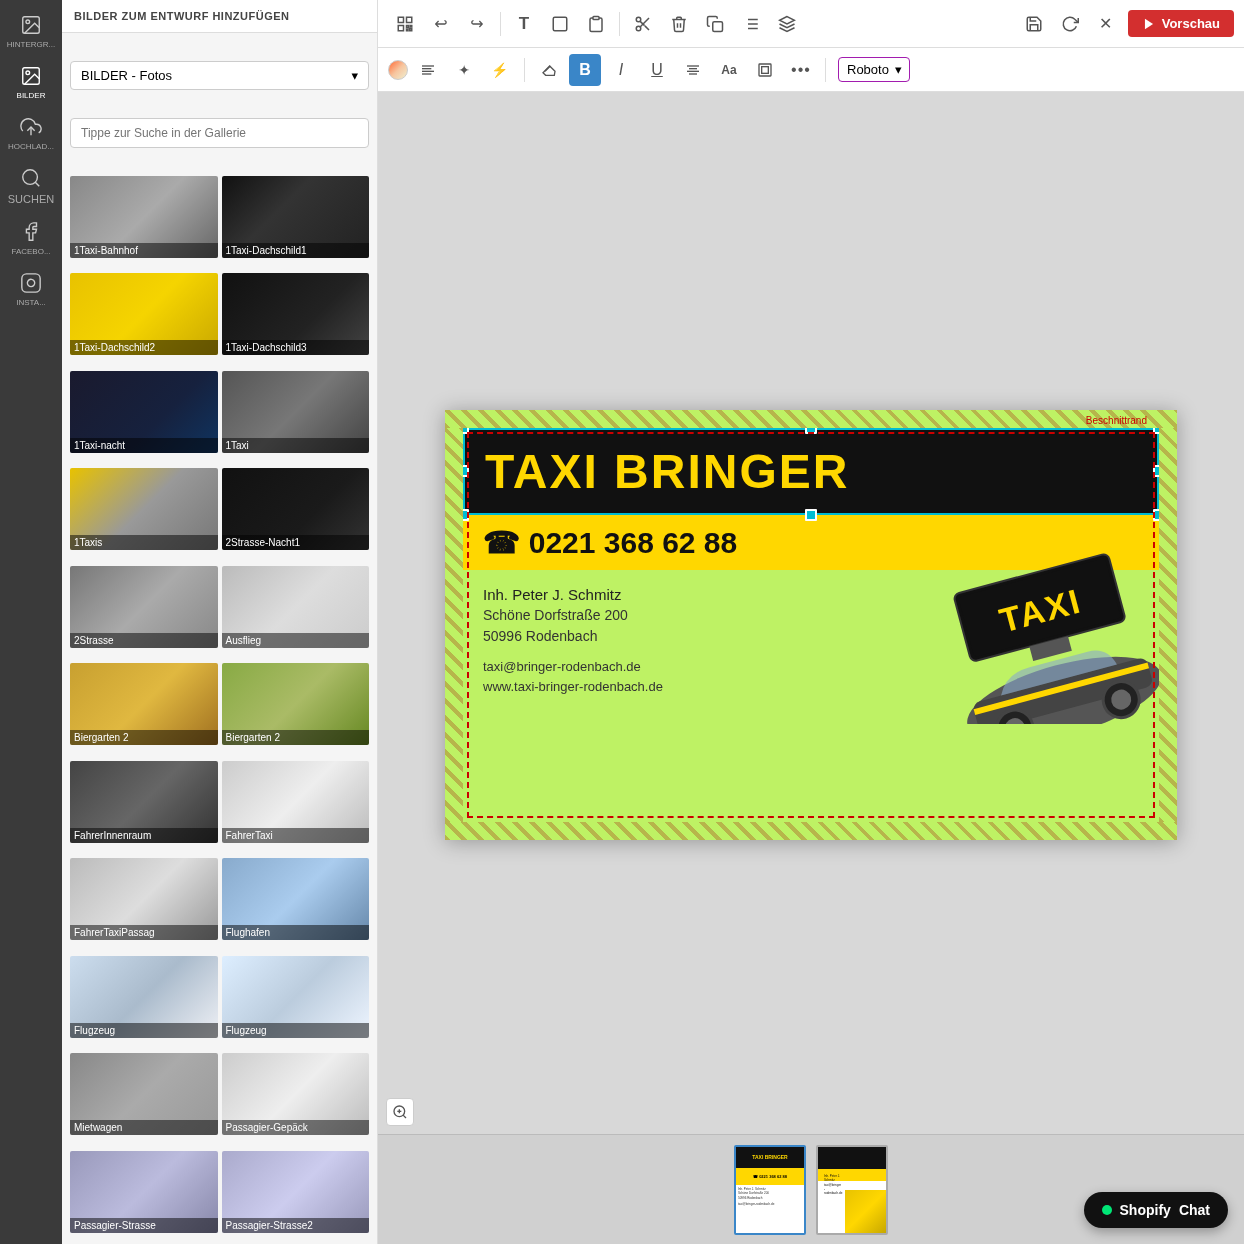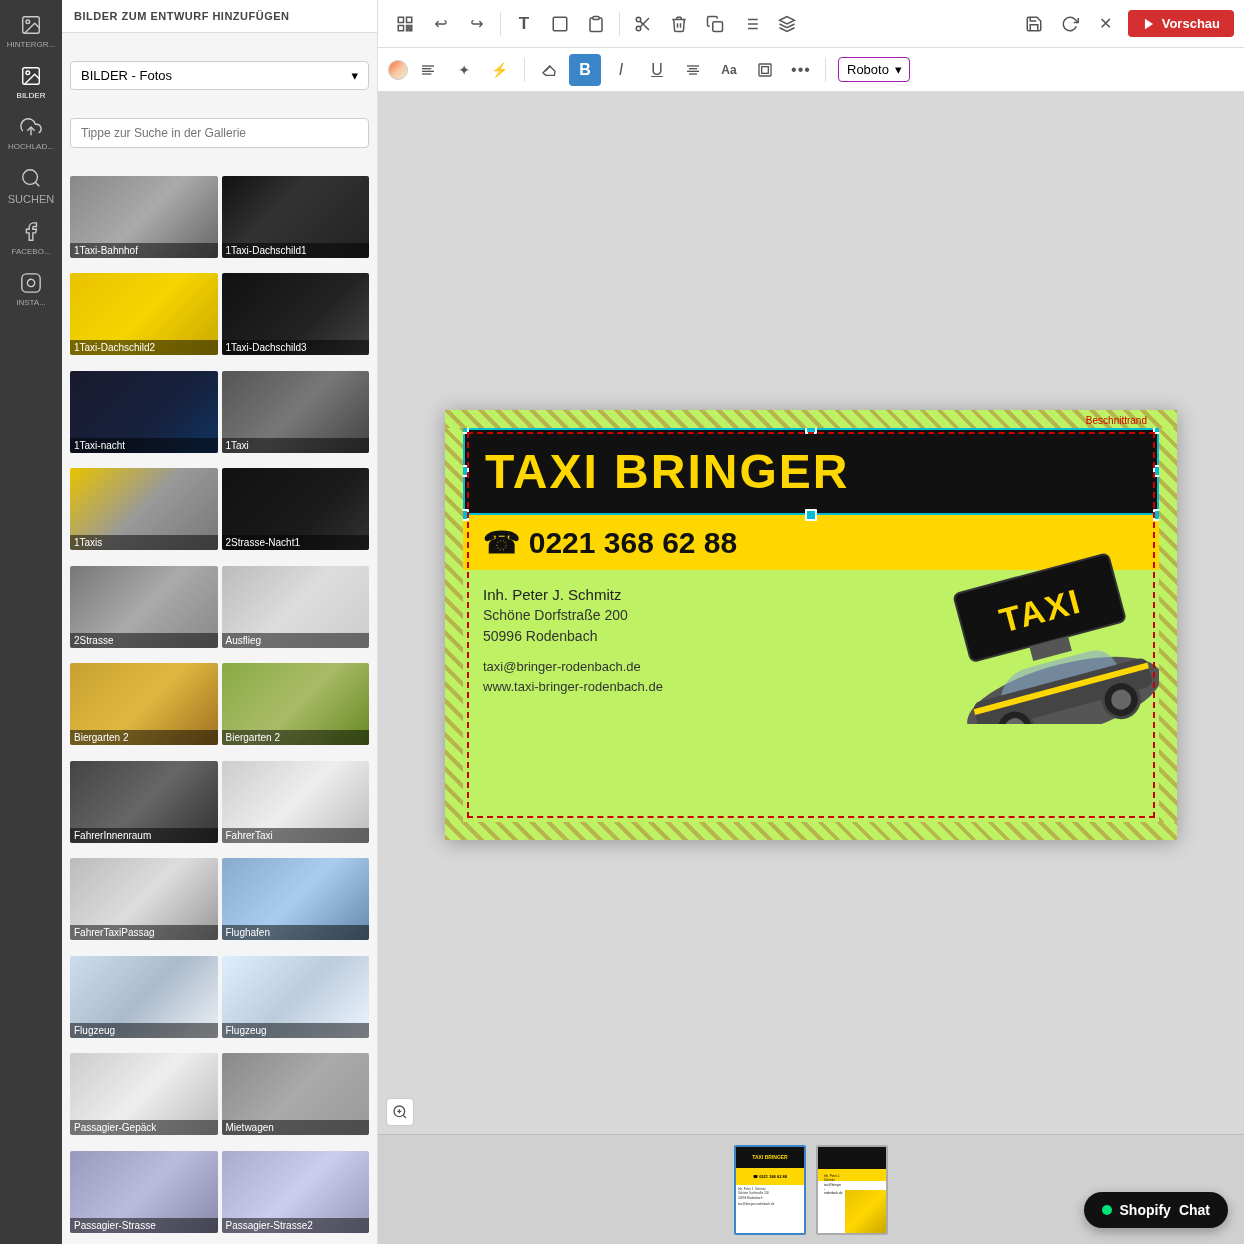--- a/index.html
+++ b/index.html
@@ -554,25 +554,25 @@
       </div>
       <div class="image-thumb thumb-flughafen">
         <div class="label">Flughafen</div>
       </div>
       <div class="image-thumb thumb-flugzeug1">
         <div class="label">Flugzeug</div>
       </div>
       <div class="image-thumb thumb-flugzeug2">
         <div class="label">Flugzeug</div>
       </div>
+      <div class="image-thumb thumb-mietwagen">
+        <div class="label">Mietwagen</div>
+      </div>
       <div class="image-thumb thumb-passagier-gepack">
         <div class="label">Passagier-Gepäck</div>
-      </div>
-      <div class="image-thumb thumb-mietwagen">
-        <div class="label">Mietwagen</div>
       </div>
       <div class="image-thumb thumb-passagier-strasse">
         <div class="label">Passagier-Strasse</div>
       </div>
       <div class="image-thumb thumb-passagier-strasse2">
         <div class="label">Passagier-Strasse2</div>
       </div>
     </div>
 </div>
 

